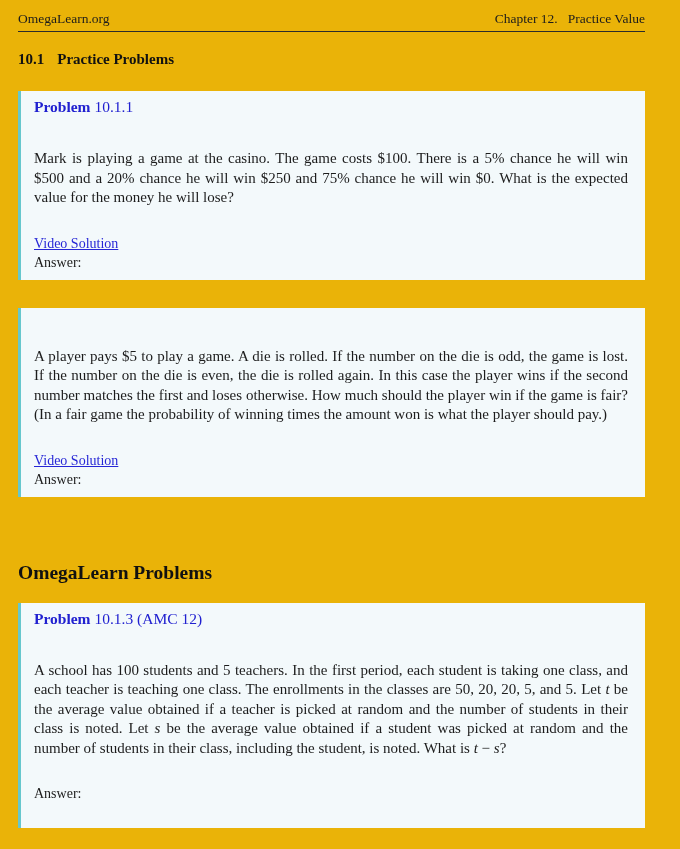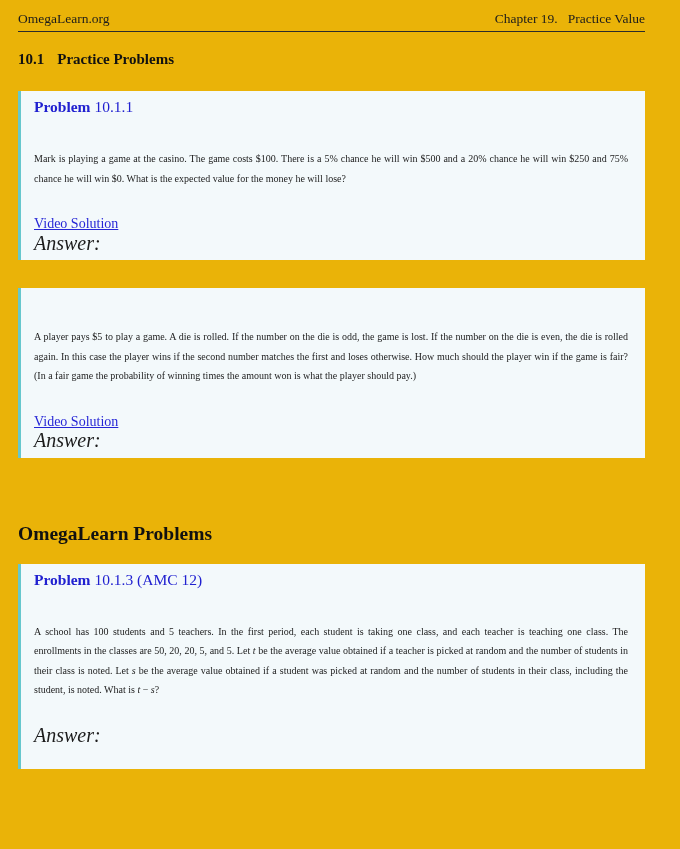--- a/index.html
+++ b/index.html
@@ -39,42 +39,42 @@
     padding:6px 17px 7px 13px;
   }
   .pbox.second{margin-top:28px;}
   .pbox.third{margin-top:18px;padding-bottom:24px;}
 
   .ptitle{font-size:15.5px;line-height:19px;}
   .ptitle .plabel{font-weight:700;color:var(--accent_blue,#2121d0);}
   .ptitle .pnum,.ptitle .ptag{font-weight:400;color:var(--accent_blue,#2d2dd0);}
 
   .pbody{
-    margin:33px 0 0 0;font-size:10px;line-height:19.5px;
+    margin:33px 0 0 0;font-size:15px;line-height:19.5px;
     text-align:justify;color:#1c1c1c;hyphens:auto;
   }
   .pbody .math-it{font-style:italic;}
 
   .vlink{
     display:inline-block;margin-top:26px;
     color:var(--link_blue,#2626d6);text-decoration:underline;cursor:pointer;
     font-size:14px;line-height:19.5px;text-align:right;
   }
-  .answer{font-size:20px;line-height:19.5px;margin-top:0;font-style:italic;}
+  .answer{font-size:14px;line-height:19.5px;margin-top:0;}
   .answer.solo{margin-top:26px;}
 </style>
 </head>
 <body>
 
 <div class="page">
   <div class="content">
 
     <div class="hdr">
       <span>OmegaLearn.org</span>
-      <span><span>Chapter 19.</span><span class="chapter-gap"></span><span>Practice Value</span></span>
+      <span><span>Chapter 12.</span><span class="chapter-gap"></span><span>Practice Value</span></span>
     </div>
 
     <h1 class="section"><span class="sec-num">10.1</span><span>Practice Problems</span></h1>
 
     <section class="pbox">
       <div class="ptitle">
         <span class="plabel">Problem</span>
         <span class="pnum">10.1.1</span>
         <span class="ptag"></span>
       </div>

